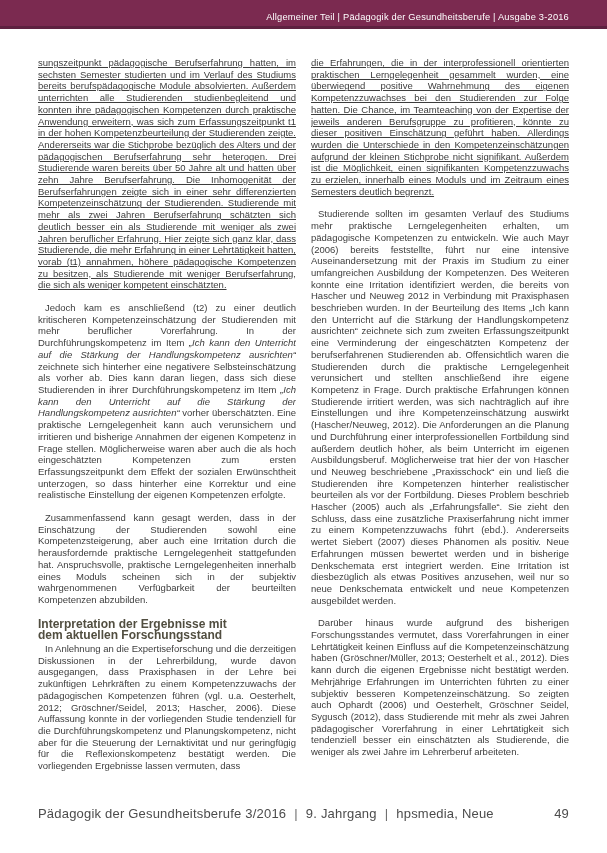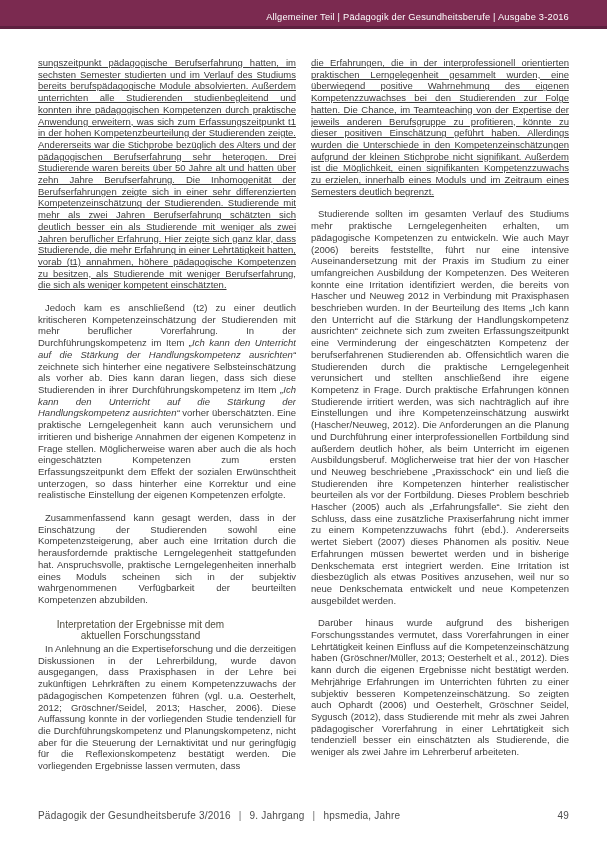--- a/index.html
+++ b/index.html
@@ -59,38 +59,38 @@
     text-indent: 7px;
   }
   .col p.cont {
     margin-top: 0;
     text-indent: 0;
     text-decoration: underline;
   }
   .col p em { }
   .section-heading {
     margin: 13px 0 1px 0;
-    font-weight: normal;
-    font-size: 10px;
+    font-weight: bold;
+    font-size: 12px;
     line-height: 11.7px;
     color: var(--heading-text);
-    text-align: center;
+    text-align: left;
     max-width: 205px;
   }
   .after-heading { margin-top: 0 !important; }
   .footer {
     position: absolute;
     left: 38px;
     right: 38px;
     bottom: 7px;
     display: flex;
     justify-content: space-between;
     align-items: baseline;
     color: var(--footer-text);
-    font-size: 10px;
+    font-size: 13px;
     letter-spacing: 0.2px;
   }
   .footer-left { display: flex; align-items: baseline; }
   .footer-sep { margin: 0 8px; color: #6e6e6e; }
 </style>
 </head>
 <body>
 
 <div class="page" style="--header-bg: #7b2a50; --header-border: #5e2140; --heading-text: #514e40; --body-text: #3d3d3d; --footer-text: #4c4c4c;">
 
@@ -115,18 +115,18 @@
     </div>
 
   </div>
 
   <div class="footer">
     <div class="footer-left">
       <span>Pädagogik der Gesundheitsberufe 3/2016</span>
       <span class="footer-sep">|</span>
       <span>9. Jahrgang</span>
       <span class="footer-sep">|</span>
-      <span>hpsmedia, Jahre</span>
+      <span>hpsmedia, Neue</span>
     </div>
     <span>49</span>
   </div>
 
 </div>
 
 </body></html>

